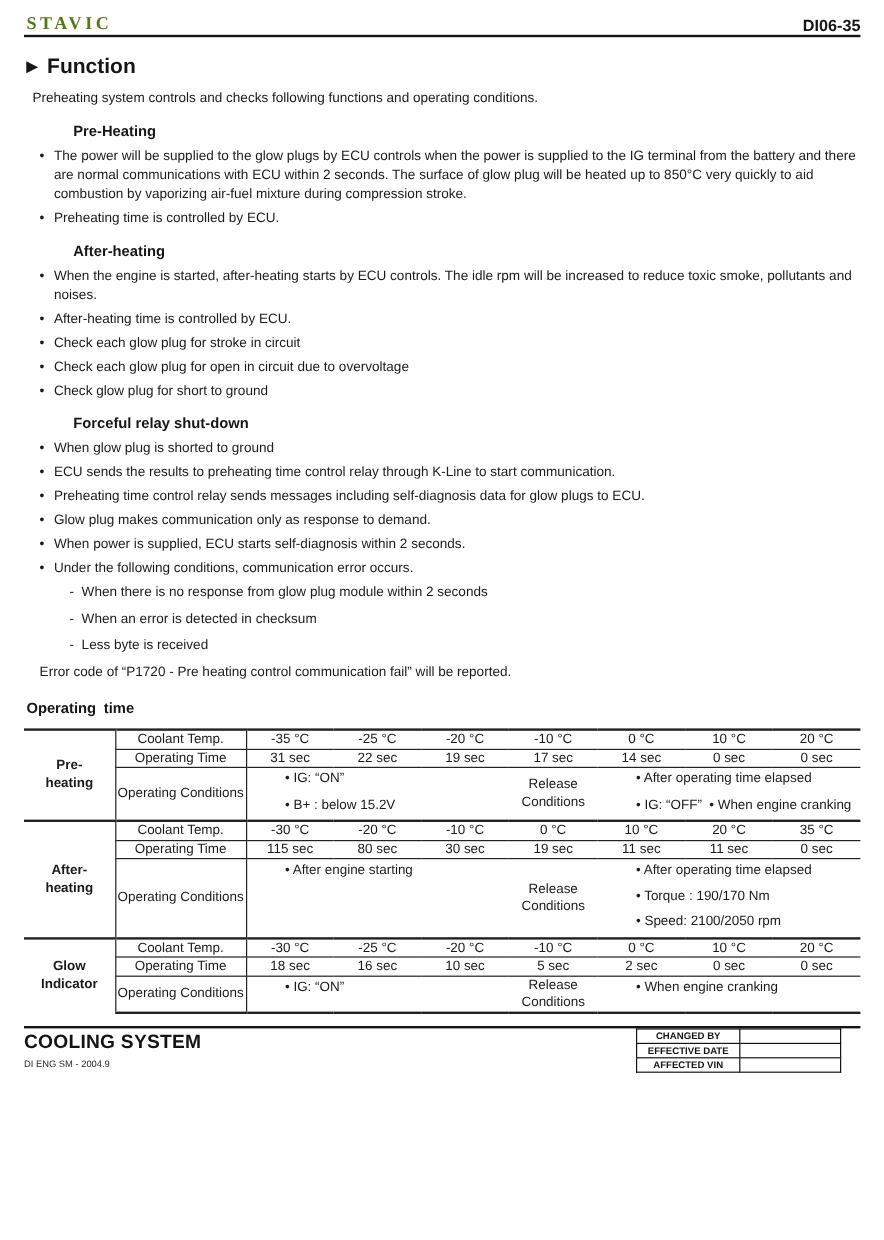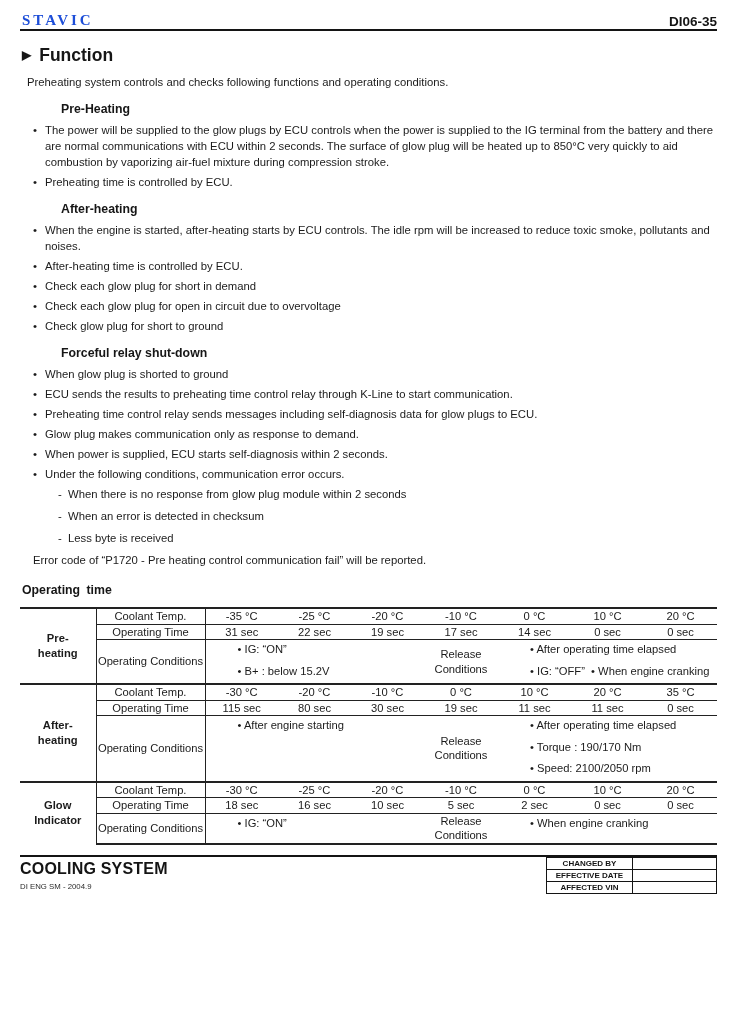--- a/index.html
+++ b/index.html
@@ -15,21 +15,21 @@
     padding: 0 20px;
   }
   
   .hdr {
     display: flex; justify-content: space-between; align-items: flex-end;
     padding-top: 9px; height: 31px;
     border-bottom: 2px solid #141414;
   }
   .logo {
     font-family: "Liberation Serif", serif;
-    font-weight: 700; font-size: 15px; letter-spacing: 3px; color: #1d4ed8;
+    font-weight: 700; font-size: 15px; letter-spacing: 3px; color: #4d7c0f;
     padding-left: 2px;
   }
   .pagecode { font-weight: 700; font-size: 13.5px; color: #141414; }
   
   .fn-title {
     margin: 13px 0 0 2px; font-size: 17.5px; font-weight: 700; color: #161616;
     line-height: 22px; display: flex; align-items: center; gap: 8px;
   }
   .tri { font-size: 12px; line-height: 22px; }
   .intro { margin: 8px 0 0 7px; font-size: 11.3px; line-height: 16px; }
@@ -65,21 +65,21 @@
   .cond { vertical-align: top; padding: 5px 2px 4px 9px; }
   .cond .cl { display: block; line-height: 19.5px; margin-bottom: 2px; white-space: pre-wrap; margin-left: 32px; }
   .rel-label {
     text-align: center; vertical-align: middle; line-height: 14.5px;
     border-left: 1px solid #222; border-right: 1px solid #222; padding: 3px 1px;
   }
   
   .footer { margin-top: 10px; border-top: 2px solid #141414; position: relative; height: 46px; }
   .f-title { margin-top: 3px; font-size: 16px; font-weight: 700; letter-spacing: 0.2px; color: #141414; }
   .f-sub { margin-top: 4px; font-size: 7.8px; color: #2a2a2a; }
-  .rev { position: absolute; top: 0; right: 0; border-collapse: collapse; }
+  .rev { position: absolute; top: 0; right: 16px; border-collapse: collapse; }
   .rev td { border: 1px solid #141414; height: 12px; padding: 0 2px; }
   .rev .lbl { width: 86px; text-align: center; font-size: 8px; font-weight: 700; color: #141414; }
   .rev .fill { width: 84px; }
 </style>
 </head>
 <body>
 
 <div class="page">
 
   <div class="hdr">
@@ -100,21 +100,21 @@
     <li>Preheating time is controlled by ECU.</li>
   </ul>
 
   <div class="sec-h">After-heating</div>
   <ul class="bullets">
     <li>When the engine is started, after-heating starts by ECU controls. The idle rpm will be increased to reduce toxic smoke, pollutants and noises.</li>
     <li>After-heating time is controlled by ECU.</li>
   </ul>
 
   <ul class="bullets">
-    <li>Check each glow plug for short in demand</li>
+    <li>Check each glow plug for stroke in circuit</li>
     <li>Check each glow plug for open in circuit due to overvoltage</li>
     <li>Check glow plug for short to ground</li>
   </ul>
 
   <div class="sec-h">Forceful relay shut-down</div>
   <ul class="bullets">
     <li>When glow plug is shorted to ground</li>
   </ul>
 
   <ul class="bullets">

